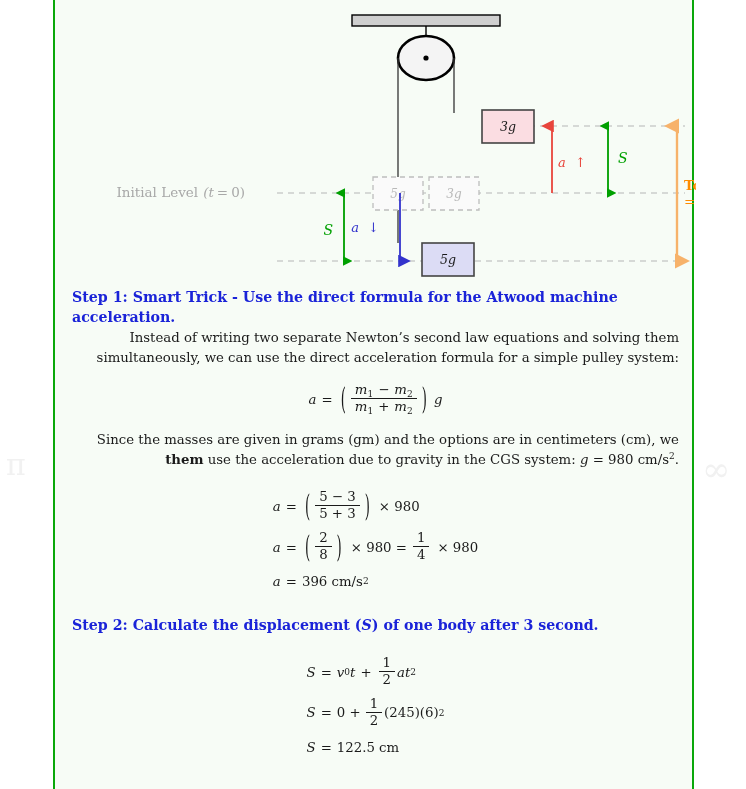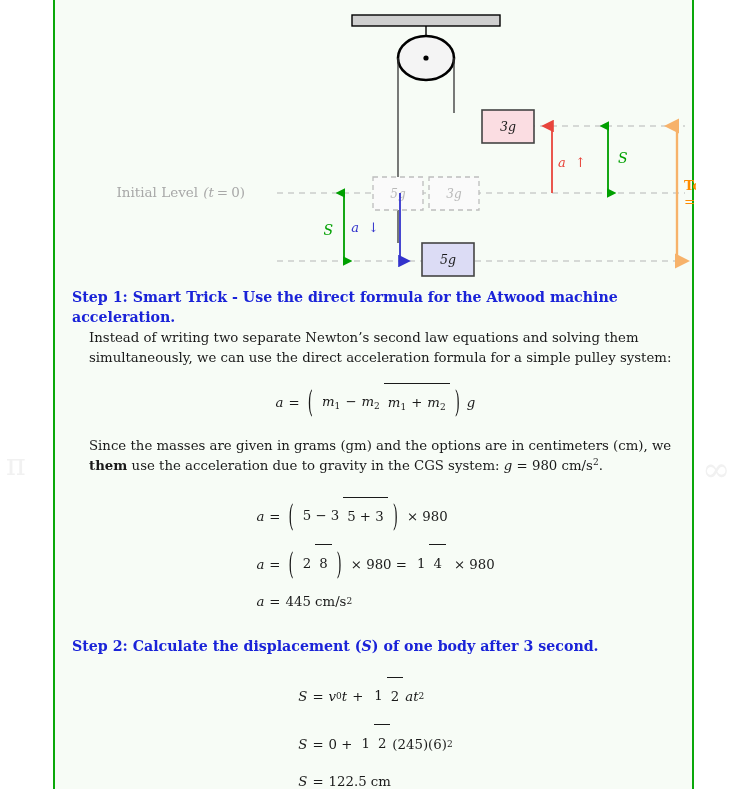--- a/index.html
+++ b/index.html
@@ -37,34 +37,34 @@
 
   
   .body{
     position:absolute;left:17px;top:288px;width:607px;
     color:#1a1a1a;font-size:13.3px;line-height:1.48;
   }
   .heading{
     color:#1a23d8;font-weight:bold;font-size:14.2px;
     line-height:1.38;margin:0 0 1px 0;
   }
-  .para{margin:0 0 2px 17px;text-align:left;}
+  .para{margin:0 0 2px 0;text-align:right;}
   .gap-s{height:9px;}
   .gap-m{height:15px;}
   .gap-l{height:21px;}
   b.strong{font-weight:bold;}
   .mrow{display:flex;justify-content:center;align-items:center;margin:4px 0;}
   .it{font-style:italic;font-family:"DejaVu Serif",serif;}
   .sub{font-size:0.68em;vertical-align:-0.28em;font-style:normal;}
   .sup{font-size:0.68em;vertical-align:0.52em;font-style:normal;}
   .op{margin:0 5px;}
-  .frac{display:inline-flex;flex-direction:row;align-items:center;
+  .frac{display:inline-flex;flex-direction:column;align-items:center;
         vertical-align:middle;margin:0 2px;line-height:1.12;}
   .frac .num{padding:0 4px;}
-  .frac .den{padding:12px 4px;border-top:1px solid #1a1a1a;}
+  .frac .den{padding:1px 4px;border-top:1px solid #1a1a1a;}
   .paren{
     display:inline-block;font-size:1.0em;transform:scaleY(2.25);
     margin:0 3px;font-style:normal;
   }
   .stack-eq{display:flex;flex-direction:column;align-items:flex-start;}
   .center-group{display:flex;justify-content:center;}
 </style>
 </head>
 <body>
 
@@ -233,21 +233,21 @@
             <span class="frac" style="margin-left:6px">
               <span class="num">1</span>
               <span class="den">4</span>
             </span>
             <span style="margin-left:6px">× 980</span>
           </div>
 
           <div class="mrow">
             <span class="it">a</span>
             <span class="op">=</span>
-            <span>445 cm/s</span>
+            <span>396 cm/s</span>
               <span class="sup">2</span>
           </div>
 
         </div>
       </div>
 
       <div class="gap-l"></div>
 
       <div class="heading"><span>Step 2: Calculate the displacement (</span><span class="it">S</span><span>) of one body after 3 second.</span></div>
 

